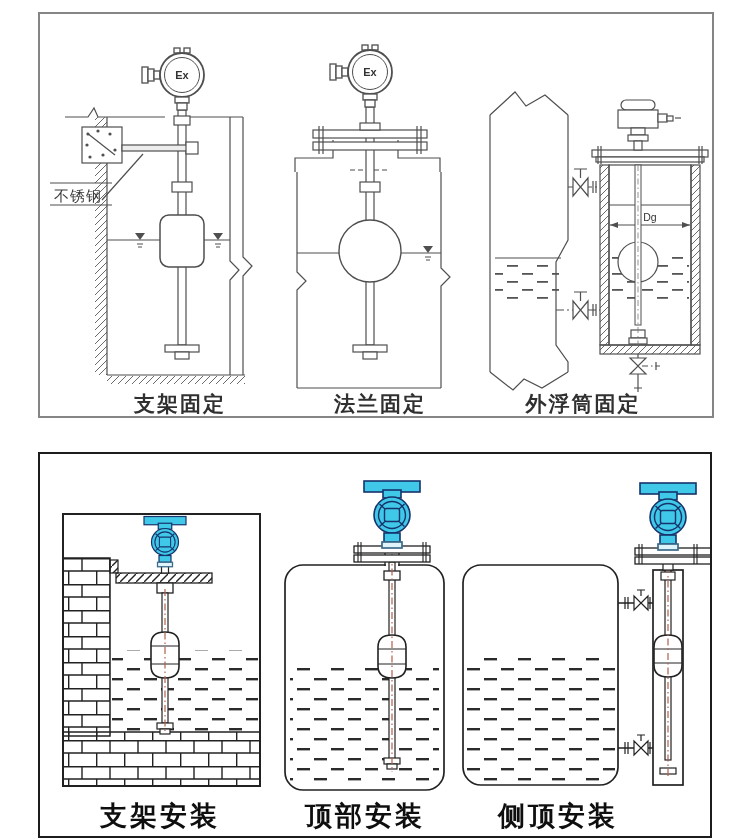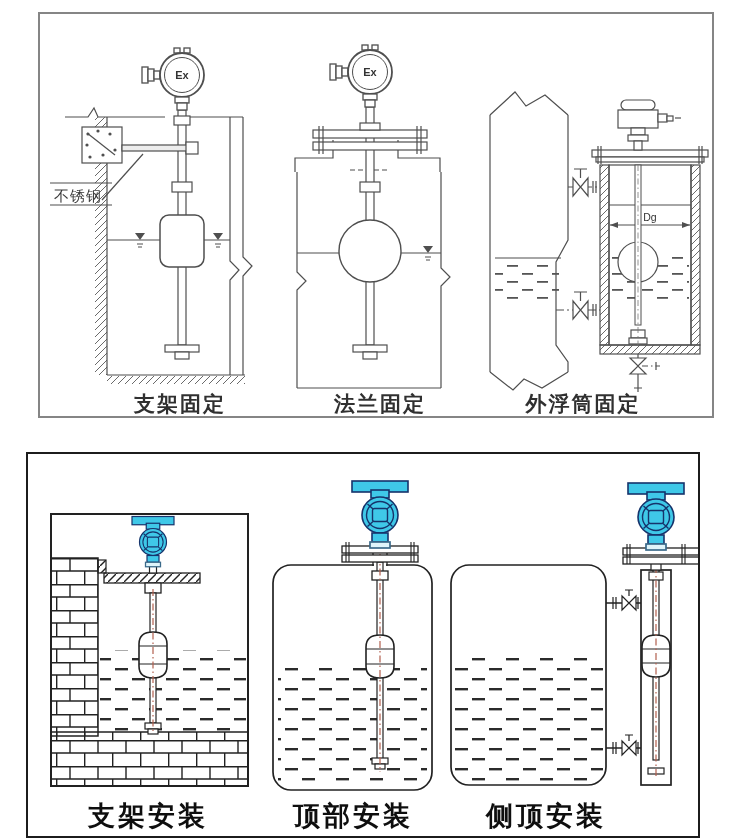--- a/index.html
+++ b/index.html
@@ -1,20 +1,20 @@
 <!DOCTYPE html>
 <html><head>
 <meta charset="utf-8">
 <style>
   html,body{margin:0;padding:0;background:#ffffff;}
   #page{position:relative;width:750px;height:840px;background:#fff;
         font-family:"Liberation Sans", sans-serif;overflow:hidden;}
   .panel{position:absolute;background:#fff;}
   #top-panel{left:38px;top:12px;width:672px;height:402px;border:2px solid #858585;}
-  #bottom-panel{left:26px;top:452px;width:670px;height:382px;border:2px solid #1c1c1c;}
+  #bottom-panel{left:38px;top:452px;width:670px;height:382px;border:2px solid #1c1c1c;}
   svg{display:block;}
   .cap-top{font-size:21px;font-weight:600;fill:#303030;letter-spacing:2px;}
   .cap-bot{font-size:27px;font-weight:bold;fill:#0e0e0e;letter-spacing:3px;}
   .ann{font-size:15px;fill:#3a3a3a;letter-spacing:1px;}
   .exlbl{font-size:11px;font-weight:bold;fill:#333;}
   .dglbl{font-size:10.5px;fill:#333;}
   .teal{fill:#3fc8e8;stroke:#16336b;stroke-width:1.6;}
   .navyline{stroke:#16336b;stroke-width:1.4;fill:none;}
   .cl{stroke:#b2604f;stroke-width:1.2;fill:none;stroke-dasharray:7,3,1.5,3;}
 </style>

